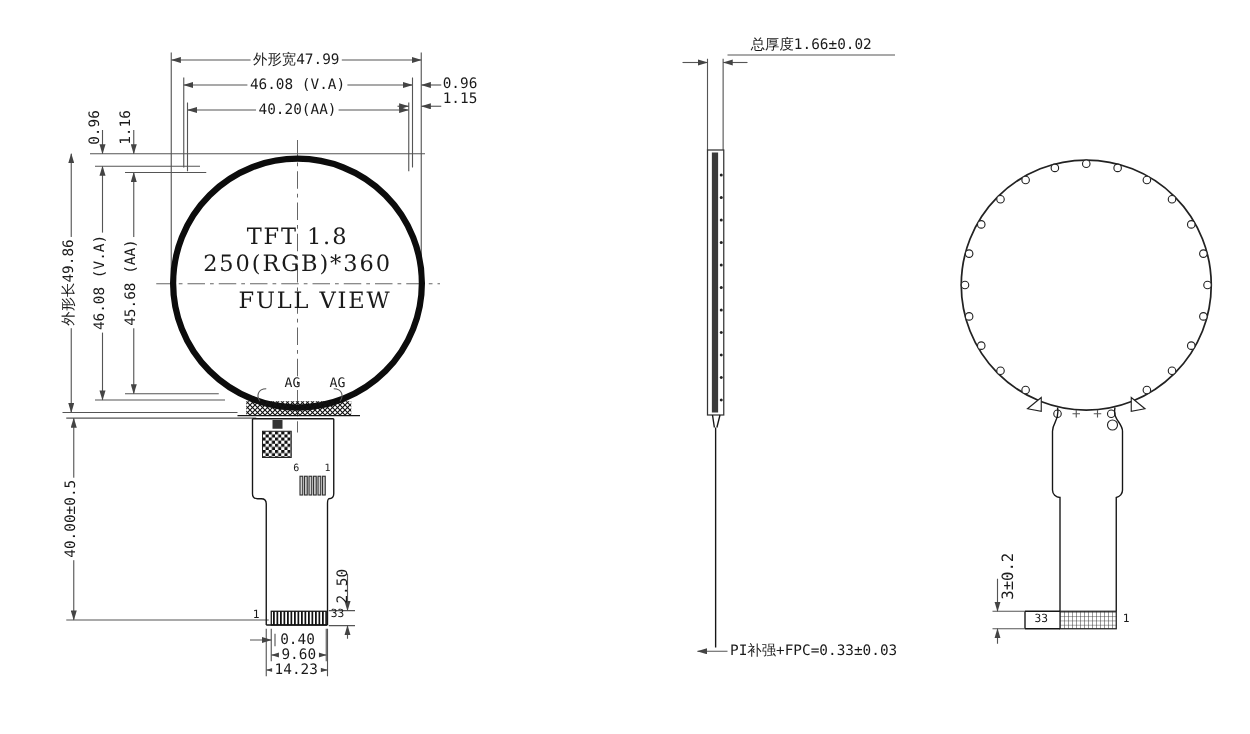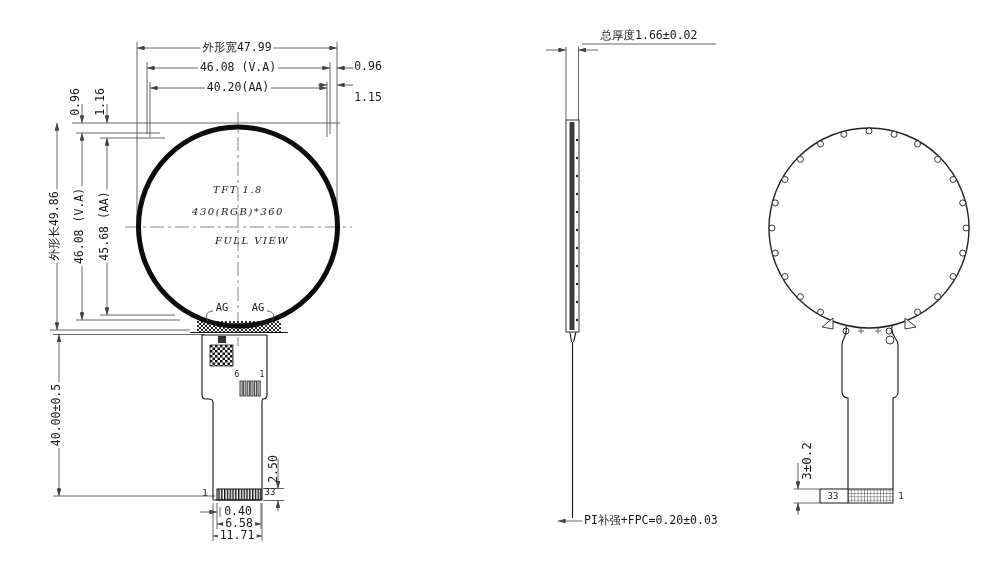--- a/index.html
+++ b/index.html
@@ -3,24 +3,24 @@
 <meta charset="utf-8">
 <style>
   html,body{margin:0;padding:0;background:#fff;}
   .canvas{position:relative;width:1000px;height:587px;background:#ffffff;overflow:hidden;
           font-family:"DejaVu Sans Mono", monospace;color:#1a1a1a;}
   .canvas svg{position:absolute;left:0;top:0;}
   .lbl{position:absolute;transform:translate(-50%,-50%);font-size:11.5px;line-height:1;
        background:#fff;padding:0 2px;white-space:nowrap;}
   .lbl.v{transform:translate(-50%,-50%) rotate(-90deg);}
   .lbl.nobg{background:transparent;padding:0;}
-  .lbl.serif{font-family:"DejaVu Serif", serif;font-size:10px;letter-spacing:1.5px;background:transparent;font-style:italic;}
+  .lbl.serif{font-family:"DejaVu Serif", serif;font-size:18px;letter-spacing:1.5px;background:transparent;}
   .lbl.s8{font-size:8px;padding:0;}
   .lbl.s9{font-size:9px;padding:0 1px;}
-  .lbl.s10{font-size:10.5px;}
+  .lbl.s10{font-size:10.5px;margin-left:12px;}
   .lbl.s12{font-size:12.5px;}
   .lbl.la{transform:translate(0,-50%);}
   .dim{stroke:#555;stroke-width:.9;fill:none;}
   .edge{stroke:#161616;stroke-width:1.1;fill:none;}
   .cl{stroke:#666;stroke-width:.8;stroke-dasharray:14 4 3 4;fill:none;}
   .ring{fill:none;stroke:#0c0c0c;stroke-width:5;}
   .notch{stroke:#222;stroke-width:.9;fill:#fff;}
 </style>
 </head>
 <body>
@@ -188,46 +188,46 @@
     <path class="dim" d="M794,503 H820"></path>
     <path class="dim" d="M798,463 V489" marker-end="url(#ar)"></path>
     <path class="dim" d="M798,503 V515" marker-start="url(#ar)"></path>
   </g>
 </svg>
 
 <div class="lbl" style="left:237px;top:48px">外形宽47.99</div>
 <div class="lbl" style="left:238px;top:68px">46.08 (V.A)</div>
 <div class="lbl" style="left:238px;top:88px">40.20(AA)</div>
 <div class="lbl nobg" style="left:368px;top:67px">0.96</div>
-<div class="lbl nobg" style="left:368px;top:98px">1.15</div>
+<div class="lbl nobg" style="left:368px;top:79px">1.15</div>
 
 <div class="lbl v" style="left:55px;top:226px">外形长49.86</div>
 <div class="lbl v" style="left:80px;top:226px">46.08 (V.A)</div>
 <div class="lbl v" style="left:105px;top:226px">45.68 (AA)</div>
 <div class="lbl v nobg" style="left:76px;top:102px">0.96</div>
 <div class="lbl v nobg" style="left:101px;top:102px">1.16</div>
 <div class="lbl v" style="left:57px;top:415px">40.00±0.5</div>
 
 <div class="lbl serif" style="left:238px;top:190px">TFT 1.8</div>
-<div class="lbl serif" style="left:238px;top:212px">430(RGB)*360</div>
+<div class="lbl serif" style="left:238px;top:212px">250(RGB)*360</div>
 <div class="lbl serif" style="left:252px;top:241px">FULL VIEW</div>
 
 <div class="lbl s10 nobg" style="left:222px;top:307px">AG</div>
 <div class="lbl s10 nobg" style="left:258px;top:307px">AG</div>
 
 <div class="lbl s8 nobg" style="left:237px;top:375px">6</div>
 <div class="lbl s8 nobg" style="left:262px;top:375px">1</div>
 
 <div class="lbl s9 nobg" style="left:205px;top:493px">1</div>
 <div class="lbl s9 nobg" style="left:270px;top:492px">33</div>
 <div class="lbl" style="left:238px;top:512px">0.40</div>
-<div class="lbl" style="left:239px;top:524px">6.58</div>
-<div class="lbl" style="left:237px;top:536px">11.71</div>
+<div class="lbl" style="left:239px;top:524px">9.60</div>
+<div class="lbl" style="left:237px;top:536px">14.23</div>
 <div class="lbl v nobg" style="left:274px;top:469px">2.50</div>
 
 <div class="lbl nobg" style="left:649px;top:36px">总厚度1.66±0.02</div>
-<div class="lbl nobg la" style="left:584px;top:521px">PI补强+FPC=0.20±0.03</div>
+<div class="lbl nobg la" style="left:584px;top:521px">PI补强+FPC=0.33±0.03</div>
 
 <div class="lbl v s12 nobg" style="left:807px;top:461px">3±0.2</div>
 <div class="lbl s9 nobg" style="left:833px;top:496px">33</div>
 <div class="lbl s9 nobg" style="left:901px;top:496px">1</div>
 
 </div>
 
 </body></html>

